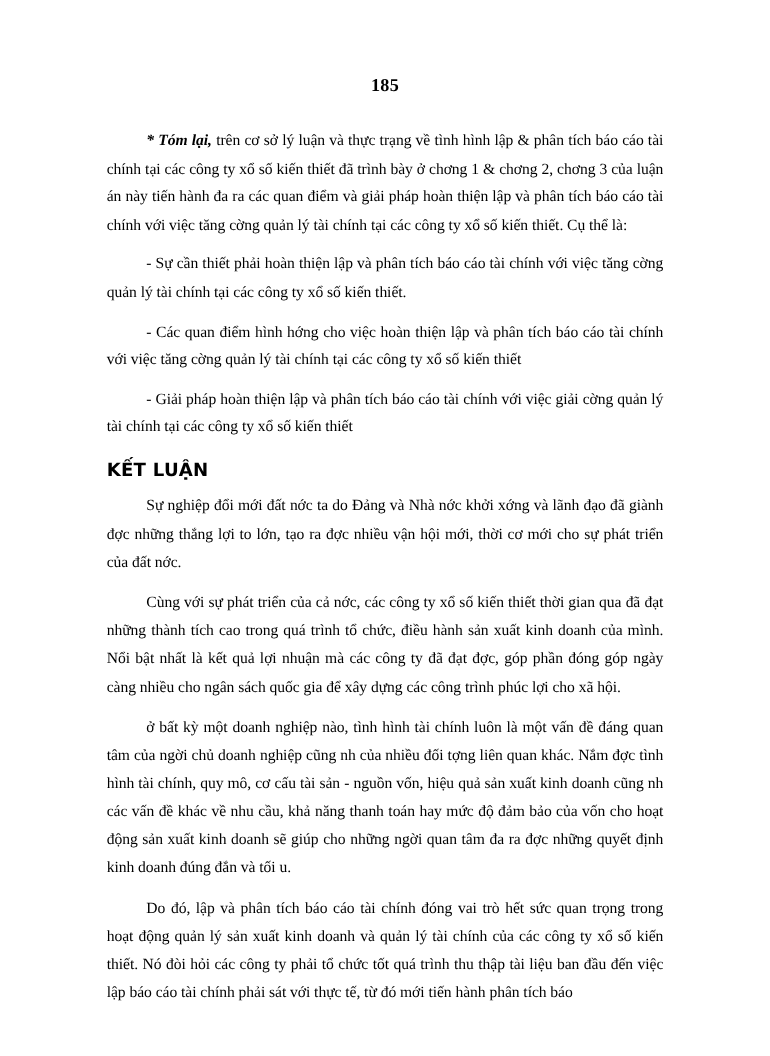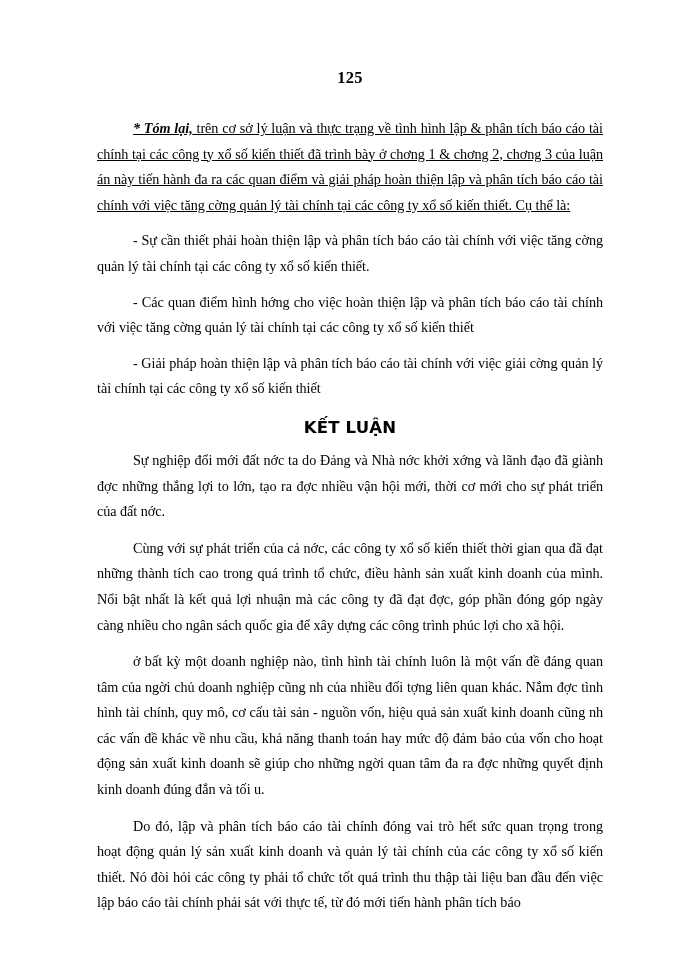--- a/index.html
+++ b/index.html
@@ -45,48 +45,46 @@
   .para {
     text-indent: 36px;
     margin-top: 10px;
   }
   .bullet {
     text-indent: 36px;
     margin-top: 10px;
   }
   .first-para {
     margin-top: 28px;
-    text-decoration: underline;
   }
   .bold-italic {
     font-weight: bold;
     font-style: italic;
   }
   .section-heading {
-    text-align: center;
     font-family: "DejaVu Sans", "Liberation Sans", sans-serif;
     font-weight: bold;
     font-size: 16.5px;
     letter-spacing: 0.2px;
     margin-top: 16px;
     margin-bottom: 2px;
   }
   .concl-para {
     text-indent: 36px;
     margin-top: 11px;
   }
 </style>
 </head>
 <body>
 
 <div class="page">
 
   <div class="content">
 
-    <div class="page-number">125</div>
+    <div class="page-number">185</div>
 
     <p class="para first-para"><span class="bold-italic">* Tóm lại,</span><span> trên cơ sở lý luận và thực trạng về tình hình lập &amp; phân tích báo cáo tài chính tại các công ty xổ số kiến thiết đã trình bày ở chơng   1 &amp; chơng   2, chơng   3 của luận án này tiến hành đa   ra các quan điểm và giải pháp hoàn thiện lập và phân tích báo cáo tài chính với việc tăng cờng   quản lý tài chính tại các công ty xổ số kiến thiết. Cụ thể là:</span></p>
 
     <p class="bullet">- Sự cần thiết phải hoàn thiện lập và phân tích báo cáo tài chính với việc tăng cờng   quản lý tài chính tại các công ty xổ số kiến thiết.</p>
     <p class="bullet">- Các quan điểm hình hớng   cho việc hoàn thiện lập và phân tích báo cáo tài chính với việc tăng cờng   quản lý tài chính tại các công ty xổ số kiến thiết</p>
     <p class="bullet">- Giải pháp hoàn thiện lập và phân tích báo cáo tài chính với việc giải cờng quản lý tài chính tại các công ty xổ số kiến thiết</p>
 
     <div class="section-heading">KẾT LUẬN</div>
 
     <p class="concl-para">Sự nghiệp đổi mới đất nớc   ta do Đảng và Nhà nớc   khởi xớng   và lãnh đạo đã giành đợc   những thắng lợi to lớn, tạo ra đợc   nhiều vận hội mới, thời cơ mới cho sự phát triển của đất nớc.</p>

